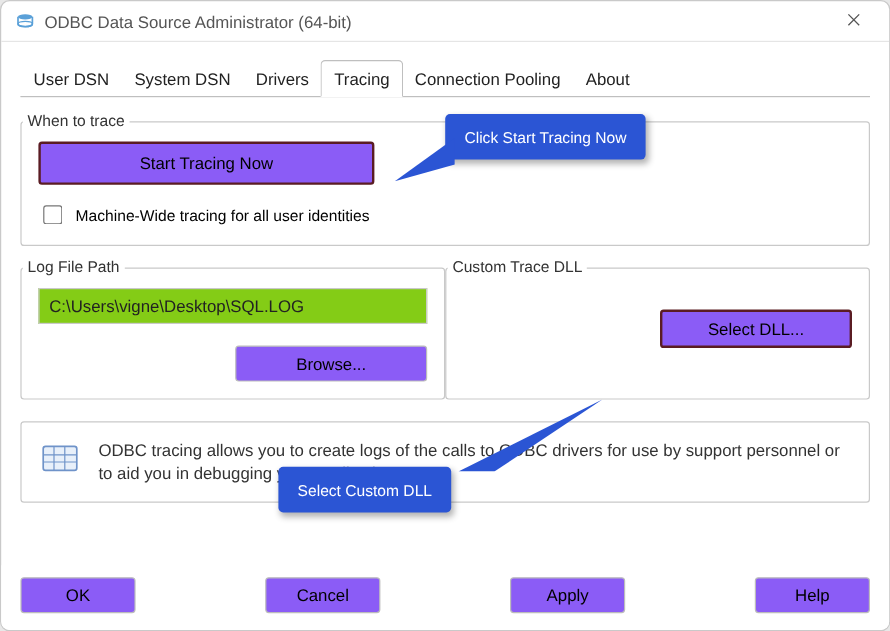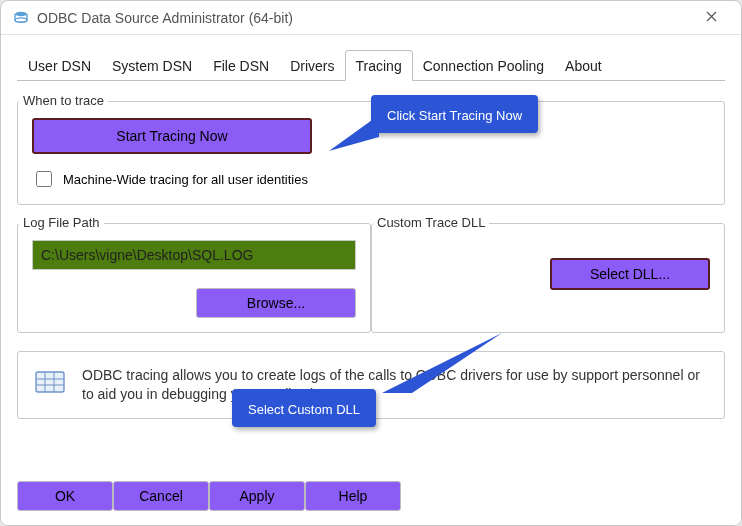--- a/index.html
+++ b/index.html
@@ -34,33 +34,33 @@
     background:#8b5cf6; border:1px solid #bcbcbc; padding:6px 14px; min-width:96px; text-align:center;
     border-radius:3px; font-size:14px; cursor:default;
   }
   .btn.highlight { border:2px solid #5a1c23; }
   .startbtn { width:280px; padding:8px 10px; }
   .chk { display:flex; align-items:center; gap:8px; margin-top:14px; font-size:14px;}
   .chk input { width:16px; height:16px; }
   .two-col { display:flex; }
   .two-col .groupbox { flex:1; }
   .textfield {
-    width:100%; border:1px solid #c9c9c9; padding:6px 8px; background:#4d7c0f; color:#222; font-size:14px;
+    width:100%; border:1px solid #c9c9c9; padding:6px 8px; background:#84cc16; color:#222; font-size:14px;
   }
   .gb-inner-row { display:flex; justify-content:flex-end; margin-top:18px; }
   .gb-inner-row .btn { width:160px; }
   .infobox {
     border:1px solid #c9c9c9; border-radius:3px; padding:14px 16px; display:flex; gap:14px; align-items:flex-start;
     margin-bottom:14px;
   }
   .info-icon { width:34px; height:30px; flex-shrink:0; }
   .info-text { color:#333; line-height:1.35; font-size:14px;}
   .footer {
     position:absolute; bottom:0; left:0; right:0; padding:10px 16px 14px 16px;
-    display:flex; justify-content:flex-start; gap:0; background:#fff;
+    display:flex; justify-content:space-between; gap:0; background:#fff;
   }
   .footer .btn { min-width:96px; padding:6px 10px; }
   
   .callout {
     position:absolute; background:#2b55d4; color:#fff; font-size:19px; font-weight:400;
     padding:8px 16px; border-radius:4px; box-shadow:2px 3px 5px rgba(0,0,0,.3); z-index:10;
     white-space:nowrap;
   }
   .callout svg.tail { position:absolute; }
 </style>
@@ -84,21 +84,20 @@
             <path d="M1 1l9 9M10 1l-9 9" stroke="currentColor" stroke-width="1.1"></path>
           </svg>
       </span>
     </div>
   </div>
 
   <div class="content">
     <div class="tabs">
       <div class="tab">User DSN</div>
       <div class="tab">System DSN</div>
-      <div class="tab">File DSN</div>
       <div class="tab">Drivers</div>
       <div class="tab active">Tracing</div>
       <div class="tab">Connection Pooling</div>
       <div class="tab">About</div>
     </div>
 
     <div class="groupbox">
       <span class="legend">When to trace</span>
       <button class="btn highlight startbtn">Start Tracing Now</button>
       <label class="chk">

